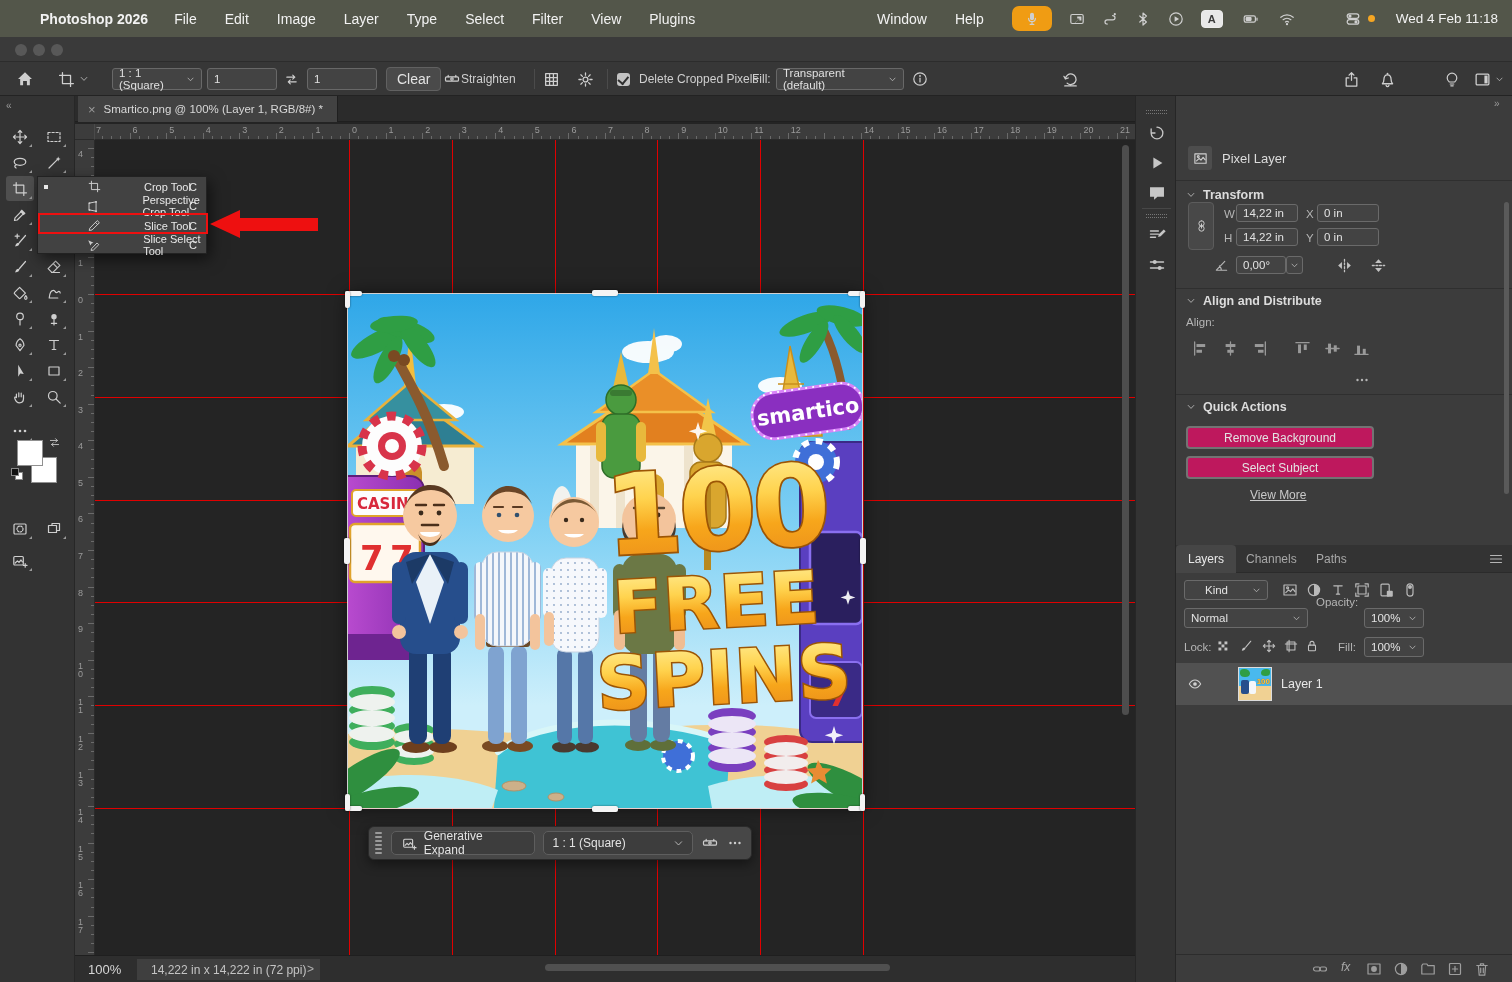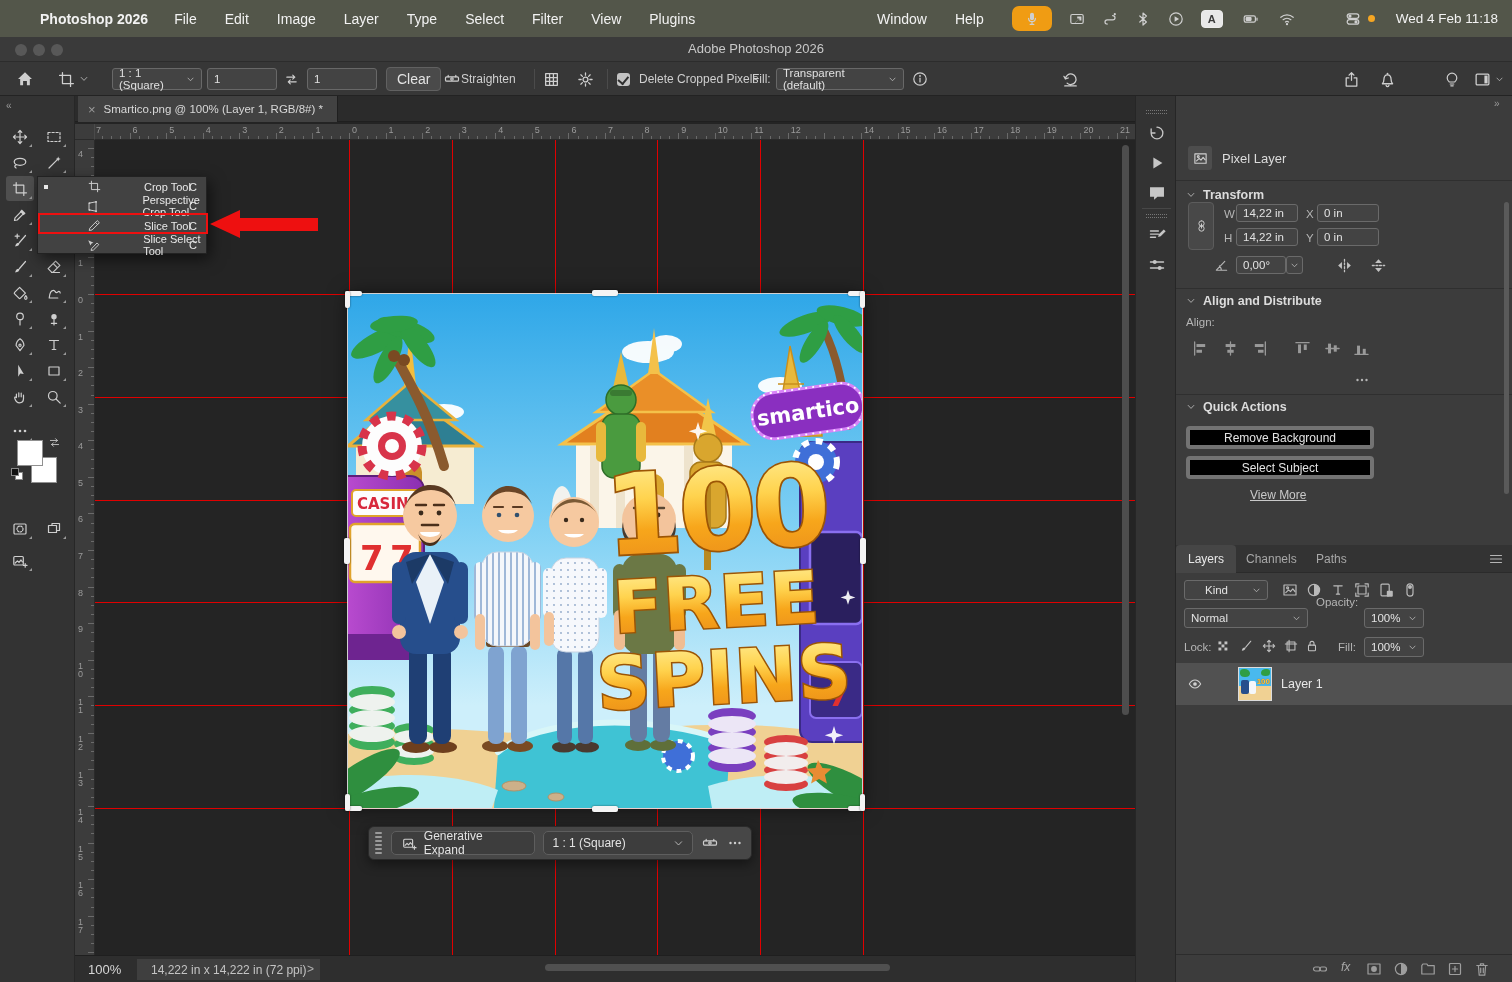--- a/index.html
+++ b/index.html
@@ -93,21 +93,21 @@
   
   .panels { position:absolute; left:1176px; top:96px; width:336px; height:886px; background:#3c3c3c; }
   .ptabsrow { position:absolute; left:0; width:336px; height:28px; background:#333333; border-bottom:1px solid #2b2b2b; }
   .ptab { position:absolute; top:0; height:28px; display:flex; align-items:center; padding:0 12px; font-size:12px; color:#a8a8a8; }
   .ptab.active { background:#464646; color:#e8e8e8; border-radius:4px 4px 0 0; }
   .burger { position:absolute; width:16px; height:16px; color:#b5b5b5; }
   .sechead { position:absolute; display:flex; align-items:center; gap:7px; font-size:12.5px; font-weight:700; color:#dcdcdc; }
   .plabel { position:absolute; font-size:11.5px; color:#b5b5b5; }
   .pinput { position:absolute; background:#434343; border:1px solid #6a6a6a; border-radius:3px; font-size:11.5px; color:#e2e2e2; display:flex; align-items:center; padding:0 6px; }
   .pdiv { position:absolute; left:0; width:336px; height:1px; background:#2f2f2f; }
-  .pbtn { position:absolute; left:10px; width:188px; height:23px; background:#000000; border:4px solid #737373; border-radius:4px; display:flex; align-items:center; justify-content:center; font-size:12px; color:#e3e3e3; }
+  .pbtn { position:absolute; left:10px; width:188px; height:23px; background:#be185d; border:2px solid #737373; border-radius:4px; display:flex; align-items:center; justify-content:center; font-size:12px; color:#e3e3e3; }
   .alic { position:absolute; width:17px; height:17px; color:#999; }
   .pselect { position:absolute; background:#434343; border:1px solid #6a6a6a; border-radius:3px; display:flex; align-items:center; justify-content:space-between; padding:0 6px; font-size:11.5px; color:#e2e2e2; }
   .layerrow { position:absolute; left:0; top:567px; width:336px; height:42px; background:#515151; display:flex; align-items:center; }
   .thumb { width:34px; height:34px; border:1.5px solid #dcdcdc; margin-left:34px; position:relative; overflow:hidden; background:linear-gradient(#49b9ee 0 55%, #f0d193 55% 100%); }
   .thumb .tword { position:absolute; right:1px; top:9px; font-size:8px; font-weight:700; color:#ffc43d; text-shadow:0 0 1px #8a4a00; }
   .lp-ic { position:absolute; width:16px; height:16px; color:#b9b9b9; }
   .lockic { position:absolute; width:14px; height:14px; color:#c2c2c2; }
   .bottombar { position:absolute; left:0; top:858px; width:336px; height:28px; border-top:1px solid #2c2c2c; }
   .fx { font-size:12px; font-style:italic; color:#a8a8a8; }
 
@@ -205,21 +205,20 @@
         </i>
       <span class="ccdot"></span>
       <span class="clock">Wed 4 Feb  11:18</span>
     </div>
   </div>
 
   <div class="titlebar">
     <span class="tl" style="left:15px"></span>
     <span class="tl" style="left:33px"></span>
     <span class="tl" style="left:51px"></span>
-    <span class="wtitle">Adobe Photoshop 2026</span>
   </div>
 
   <div class="optionsbar">
     <div class="ob" style="left:16px">
         <i class="ic" style="width:18px;height:18px">
           <svg viewBox="0 0 16 16">
             <path class="f" d="M8 2 14.2 8h-1.9v5.6H9.7V9.8H6.3v3.8H3.7V8H1.8z"></path>
           </svg>
         </i>
       </div>

